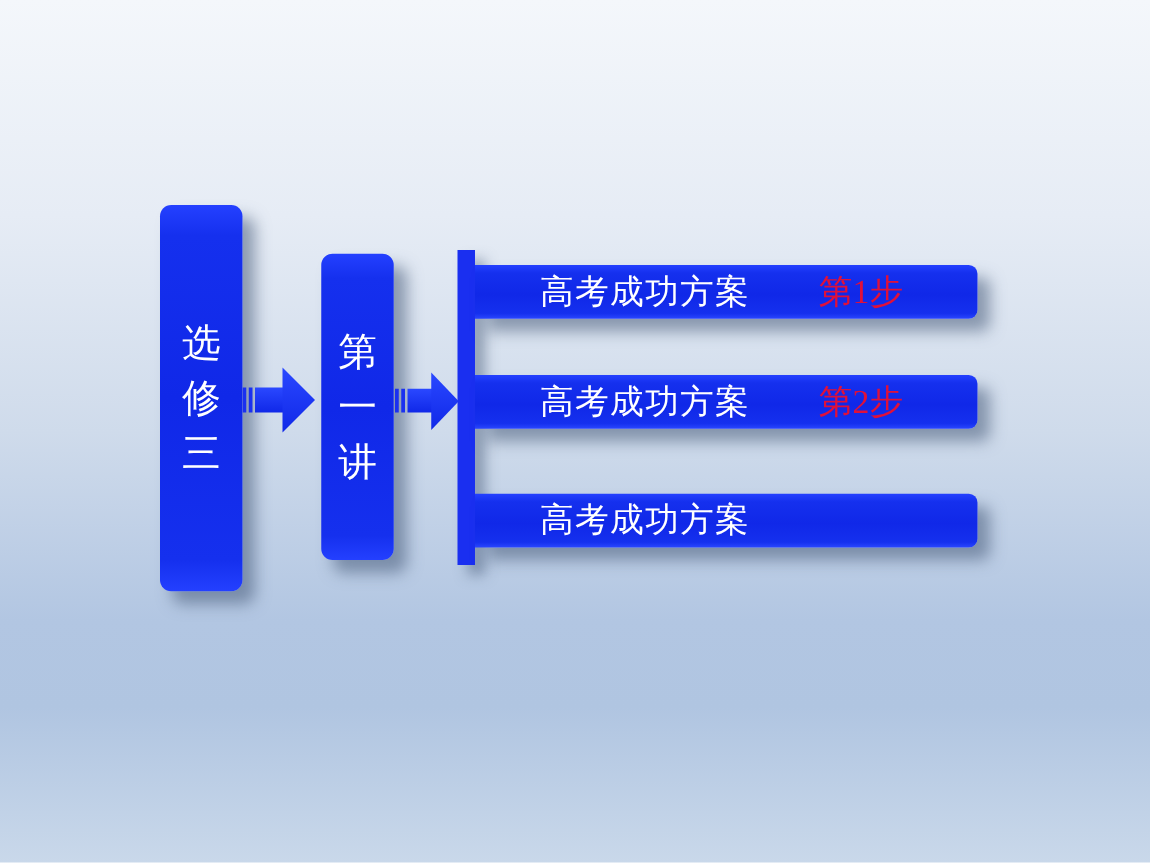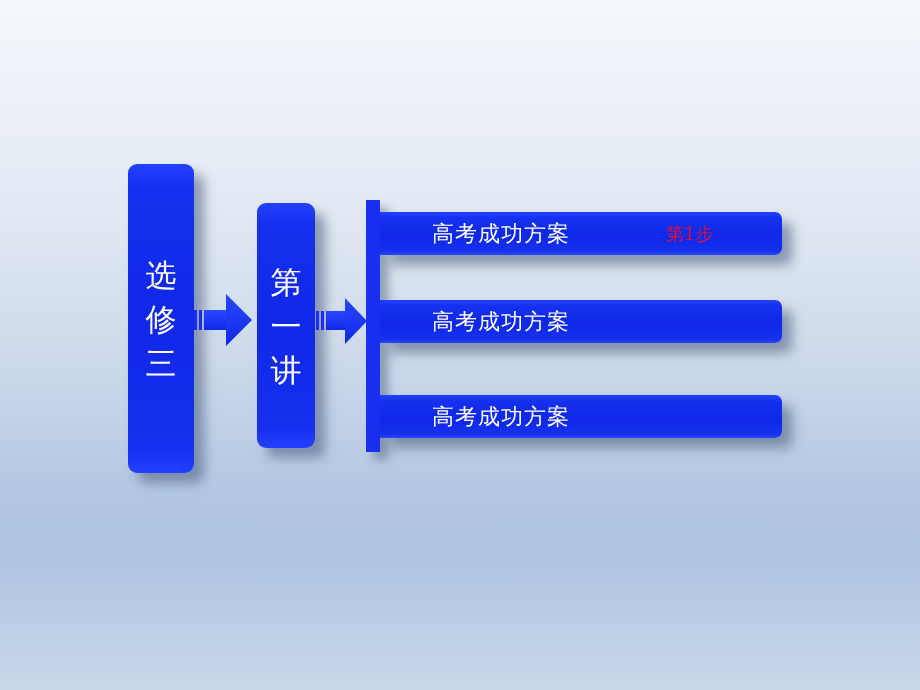--- a/index.html
+++ b/index.html
@@ -24,22 +24,22 @@
     background:#1a2ff0;
     box-shadow: 8px 8px 10px rgba(70,90,120,0.5);
   }
   .step {
     position:absolute; left:380px; width:402px; height:43px; box-sizing:border-box;
     background: linear-gradient(to bottom, #2440ff 0%, #1530ee 15%, #1028e8 55%, #1530ee 90%, #2a46ff 100%);
     border-radius:0 7px 7px 0;
     box-shadow: 10px 10px 12px rgba(70,90,120,0.55);
     display:flex; align-items:center;
   }
-  .step .main { position:absolute; left:52px; color:#ffffff; font-size:22px; line-height:43px; letter-spacing:1px; }
-  .step .num { position:absolute; left:286px; color:#e0103a; font-size:18px; line-height:43px; }
+  .step .main { position:absolute; left:52px; color:#ffffff; font-size:27px; line-height:43px; letter-spacing:1px; }
+  .step .num { position:absolute; left:275px; color:#e0103a; font-size:27px; line-height:43px;font-family:Liberation Serif, serif; }
 </style>
 </head>
 <body>
 
 <div class="box" style="left:128px; top:164px; width:66px; height:309px;">
   <div class="vtext">
     <span>选</span>
     <span>修</span>
     <span>三</span>
   </div>
@@ -81,17 +81,18 @@
 
 <div class="vbar"></div>
 
 <div class="step" style="top:212px;">
   <span class="main">高考成功方案</span>
   <span class="num">第1步</span>
 </div>
 
 <div class="step" style="top:300px;">
   <span class="main">高考成功方案</span>
+  <span class="num">第2步</span>
 </div>
 
 <div class="step" style="top:395px;">
   <span class="main">高考成功方案</span>
 </div>
 
 </body></html>

